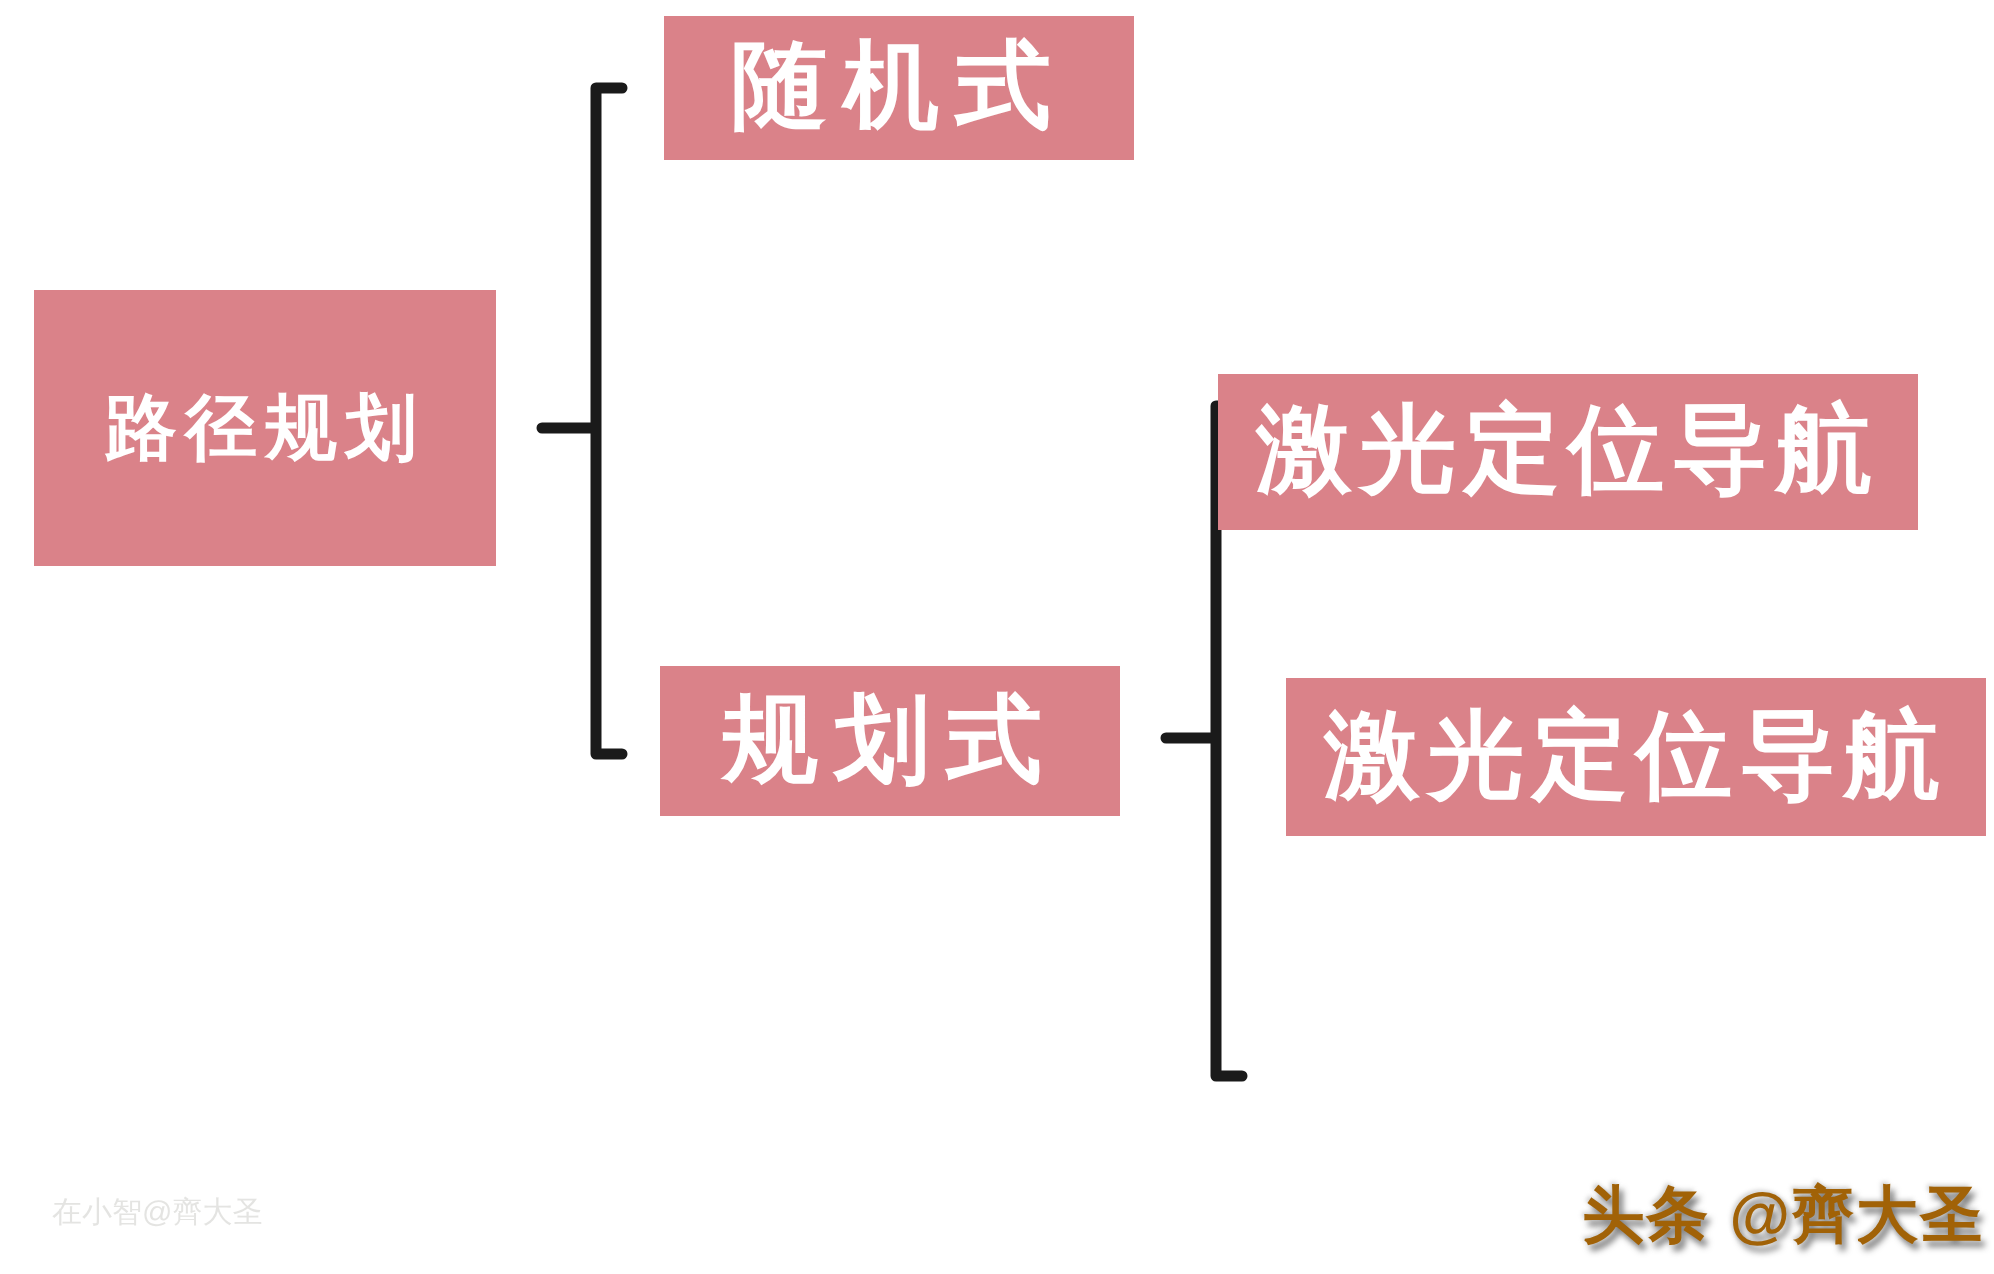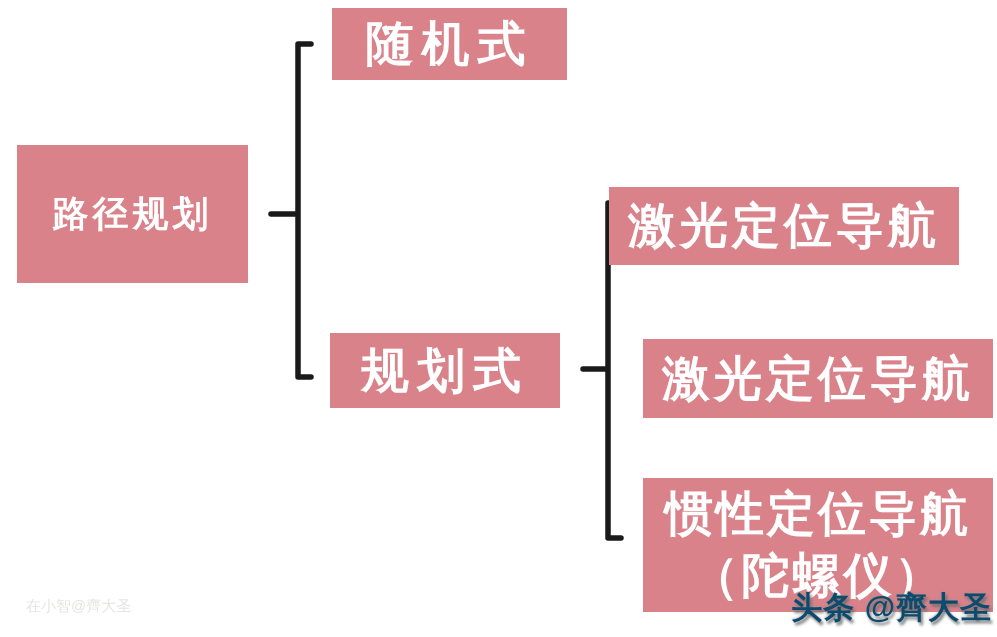--- a/index.html
+++ b/index.html
@@ -69,21 +69,21 @@
     stroke-width:5.5;
     stroke-linejoin:round;
     stroke-linecap:round;
   }
   .watermark-br{
     position:absolute;
     right:5px; top:587px;
     font-size:31px;
     font-weight:700;
     letter-spacing:1px;
-    color:#0c4a6e;
+    color:#a16207;
     text-shadow:2px 3px 3px rgba(110,110,110,0.9), -1px -1px 2px rgba(150,150,150,0.45);
     white-space:nowrap;
   }
   .watermark-bl{
     position:absolute;
     left:26px; top:597px;
     font-size:15px;
     font-weight:400;
     color:rgba(185,185,178,0.38);
     white-space:nowrap;
@@ -109,21 +109,17 @@
   <div class="node node-planned">
     <span class="line">规划式</span>
   </div>
 
   <div class="node node-laser">
     <span class="line">激光定位导航</span>
   </div>
   <div class="node node-visual">
     <span class="line">激光定位导航</span>
   </div>
-  <div class="node node-inertial">
-    <span class="line">惯性定位导航</span>
-    <span class="line">（陀螺仪）</span>
-  </div>
 
   <div class="watermark-br">头条 @齊大圣</div>
   <div class="watermark-bl">在小智@齊大圣</div>
 
 </div>
 
 </body></html>

